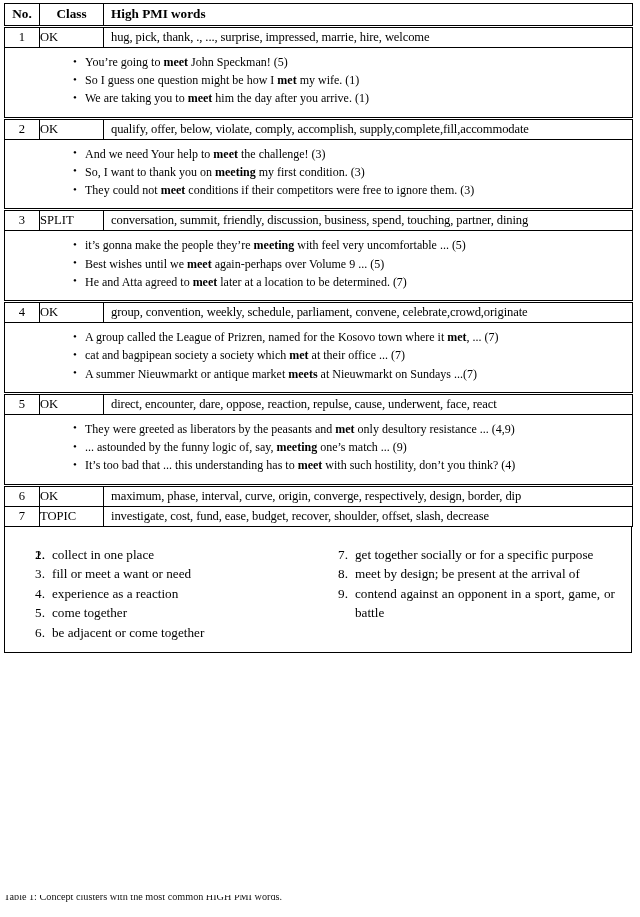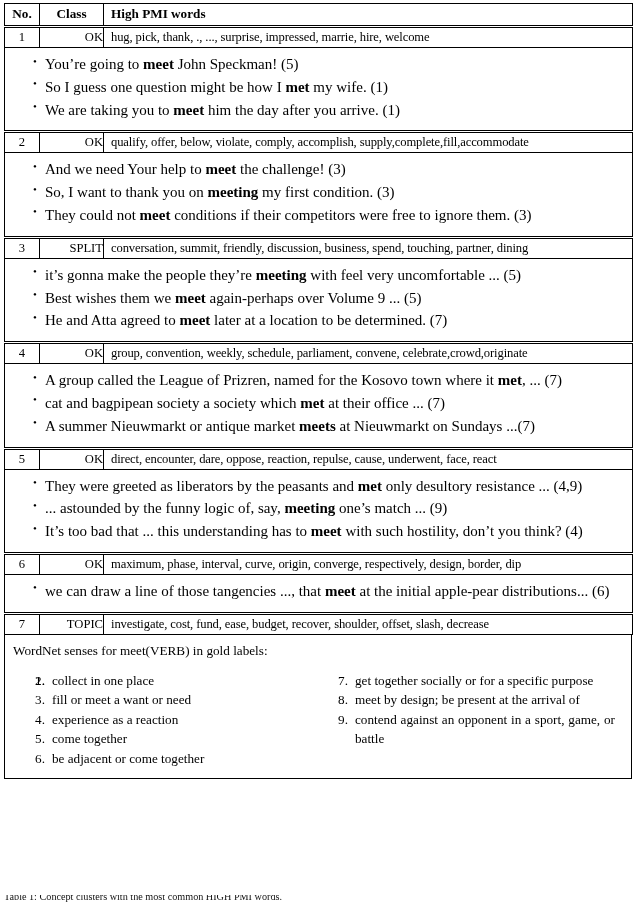--- a/index.html
+++ b/index.html
@@ -50,45 +50,46 @@
   .hdr-no, .hdr-class { text-align: center; }
   .hdr-words { text-align: left; padding-left: 7px !important; margin-top: 23px; }
 
   .ex-row td {
     padding: 2px 0 2px 0;
     font-size: 12.6px;
     border-top: 1px solid #000;
     border-bottom: 1px solid #000;
   }
   .cell-no    { text-align: center; }
-  .cell-class { text-align: right; }
+  .cell-class { text-align: left; }
   .cell-words { text-align: left; padding-left: 7px !important; letter-spacing: -0.12px; }
 
   .sent-row > td {
     border-left: 1px solid #000;
     border-right: 1px solid #000;
     border-top: none;
     border-bottom: 3px double #000;
     padding: 5px 6px 9px 6px;
   }
   .sent-row.last-sent > td {
     border-bottom: 1px solid #000;
   }
 
   ul.sentences {
     margin: 0;
     padding: 0 0 0 34px;
     list-style: none;
   }
   ul.sentences li {
     position: relative;
-    font-size: 15px;
+    font-size: 12px;
     line-height: 1.52;
     padding-left: 0;
     white-space: nowrap;
+    margin-left: 40px;
   }
   ul.sentences li::before {
     content: "\2022";
     position: absolute;
     left: -12px;
     top: -0.5px;
     font-size: 11px;
   }
   b.kw { font-weight: bold; }
 
@@ -209,21 +210,21 @@
 
       <tr class="ex-row">
         <td class="cell-no">3</td>
         <td class="cell-class">SPLIT</td>
         <td class="cell-words">conversation, summit, friendly, discussion, business, spend, touching, partner, dining</td>
       </tr>
       <tr class="sent-row">
         <td colspan="3">
           <ul class="sentences">
             <li><span>it’s gonna make the people they’re </span><b class="kw">meeting</b><span> with feel very uncomfortable ... (5)</span></li>
-            <li><span>Best wishes them we </span><b class="kw">meet</b><span> again-perhaps over Volume 9 ... (5)</span></li>
+            <li><span>Best wishes until we </span><b class="kw">meet</b><span> again-perhaps over Volume 9 ... (5)</span></li>
             <li><span>He and Atta agreed to </span><b class="kw">meet</b><span> later at a location to be determined. (7)</span></li>
           </ul>
         </td>
       </tr>
 
       <tr class="ex-row">
         <td class="cell-no">4</td>
         <td class="cell-class">OK</td>
         <td class="cell-words">group, convention, weekly, schedule, parliament, convene, celebrate,crowd,originate</td>
       </tr>
@@ -250,39 +251,31 @@
             <li><span>It’s too bad that ... this understanding has to </span><b class="kw">meet</b><span> with such hostility, don’t you think? (4)</span></li>
           </ul>
         </td>
       </tr>
 
       <tr class="ex-row">
         <td class="cell-no">6</td>
         <td class="cell-class">OK</td>
         <td class="cell-words">maximum, phase, interval, curve, origin, converge, respectively, design, border, dip</td>
       </tr>
-      <tr class="sent-row">
-        <td colspan="3">
-          <ul class="sentences">
-            <li><span>we can draw a line of those tangencies ..., that </span><b class="kw">meet</b><span> at the initial apple-pear distributions... (6)</span></li>
-          </ul>
-        </td>
-      </tr>
 
       <tr class="ex-row">
         <td class="cell-no">7</td>
         <td class="cell-class">TOPIC</td>
         <td class="cell-words">investigate, cost, fund, ease, budget, recover, shoulder, offset, slash, decrease</td>
       </tr>
 
     </tbody>
   </table>
 
   <div class="wn-box">
-    <div class="wn-title">WordNet senses for meet(VERB) in gold labels:</div>
     <div class="wn-cols">
       <div class="wn-col wn-col-left">
         <ol class="wn-list">
           <li><span class="num">1.</span></li>
           <li><span class="num">2.</span><span class="txt">collect in one place</span></li>
           <li><span class="num">3.</span><span class="txt">fill or meet a want or need</span></li>
           <li><span class="num">4.</span><span class="txt">experience as a reaction</span></li>
           <li><span class="num">5.</span><span class="txt">come together</span></li>
           <li><span class="num">6.</span><span class="txt">be adjacent or come together</span></li>
         </ol>

